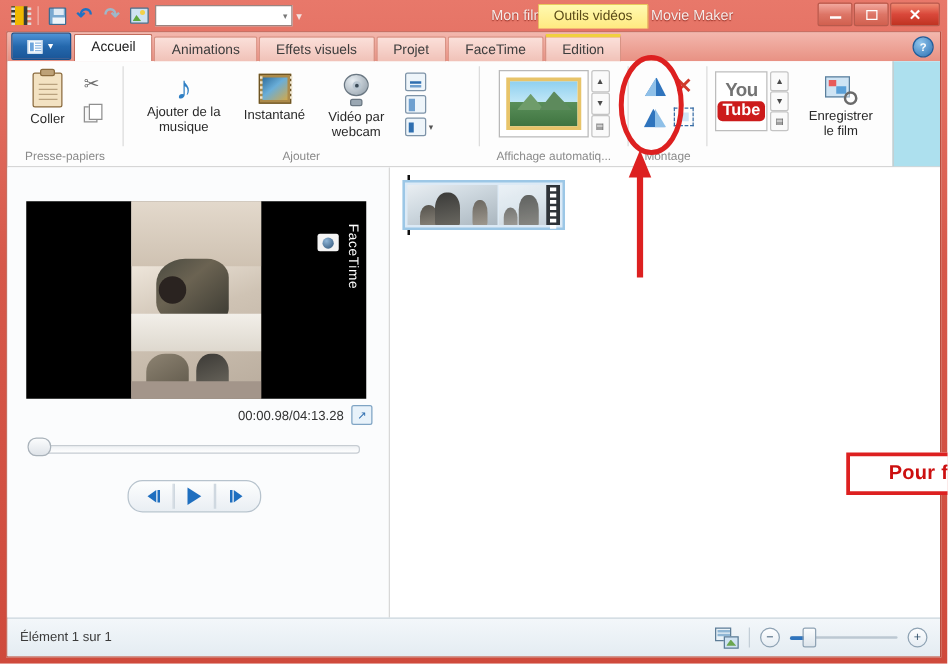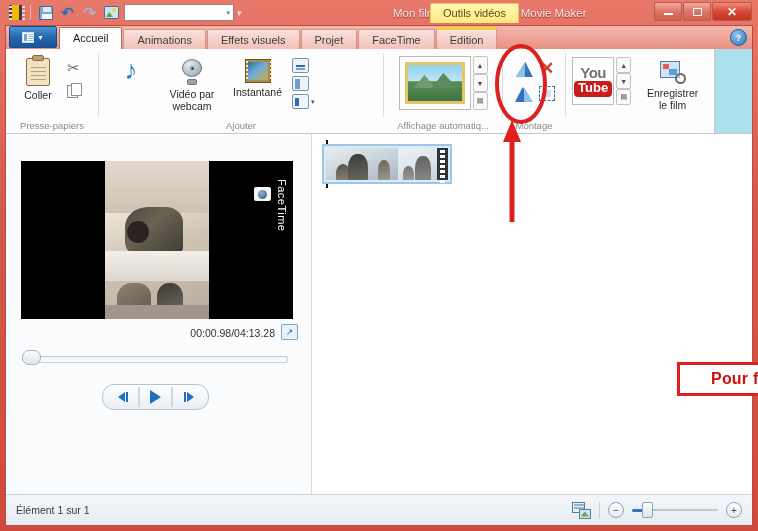--- a/index.html
+++ b/index.html
@@ -466,31 +466,32 @@
           </div>
         </div>
         <div class="glabel">Presse-papiers</div>
       </div>
       <div class="gdiv"></div>
 
       <div class="rgroup" style="width:284px;">
         <div class="gcontent" style="padding-top:4px;">
           <div class="bigbtn" style="max-width:72px;">
             <span class="noteico">♪</span>
+            <span class="lbl">Ajouter de la musique</span>
+          </div>
+          <div class="bigbtn" style="max-width:54px;">
+            <span class="snapico"></span>
+            <span class="lbl">Instantané</span>
           </div>
           <div class="bigbtn" style="max-width:58px;">
             <span class="webcam">
                 <span class="ball"></span>
                 <span class="base"></span>
               </span>
             <span class="lbl">Vidéo par webcam</span>
-          </div>
-          <div class="bigbtn" style="max-width:54px;">
-            <span class="snapico"></span>
-            <span class="lbl">Instantané</span>
           </div>
           <div style="display:flex;flex-direction:column;gap:3px;padding:2px 0 0 4px;">
             <div class="miniicon">
                 <span class="bar"></span>
               </div>
             <div class="miniicon caption"></div>
             <div style="display:flex;align-items:center;gap:2px;">
               <div class="miniicon credits"></div>
               <span style="font-size:7px;color:#555;">▾</span>
             </div>

